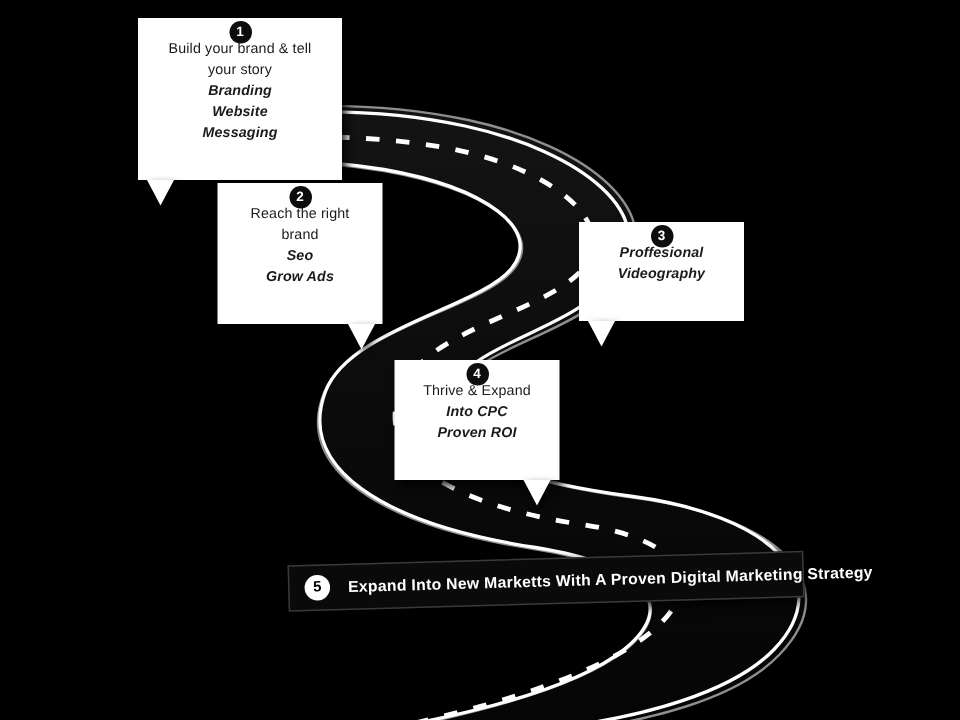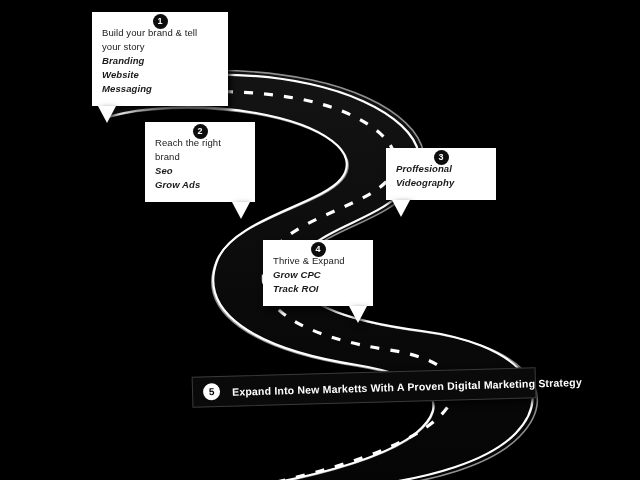--- a/index.html
+++ b/index.html
@@ -5,21 +5,21 @@
   html,body{margin:0;padding:0;background:#000;}
   body{width:640px;height:480px;overflow:hidden;
        font-family:"Liberation Sans","DejaVu Sans",sans-serif;}
   #stage{position:relative;width:640px;height:480px;background:#000;overflow:hidden;}
 
   #road-layer{position:absolute;left:0;top:0;width:640px;height:480px;}
 
   
   .callout{position:absolute;background:#ffffff;color:#111;
            box-shadow:3px 4px 6px rgba(0,0,0,.85);}
-  .callout .body{padding:14px 10px 10px;}
+  .callout .body{padding:14px 10px 24px;text-align:center;}
   .cline{font-size:9.5px;line-height:14px;color:#1a1a1a;letter-spacing:.1px;}
   .cline.bold{font-weight:bold;font-style:italic;}
   .badge{position:absolute;width:15px;height:15px;border-radius:50%;
          background:#0d0d0d;color:#fff;font-size:9px;font-weight:bold;
          line-height:15px;text-align:center;left:50%;margin-left:-7.5px;top:2px;}
   .tail{position:absolute;width:0;height:0;border-left:9px solid transparent;
         border-right:9px solid transparent;border-top:17px solid #ffffff;
         filter:drop-shadow(2px 3px 3px rgba(0,0,0,.8));}
 
   #box1{left:92px;top:12px;width:136px;}
@@ -144,22 +144,22 @@
     <div class="body">
       <div class="cline bold">Proffesional Videography</div>
     </div>
     <div class="tail"></div>
   </div>
 
   <div class="callout" id="box4">
     <div class="badge">4</div>
     <div class="body">
       <div class="cline">Thrive &amp; Expand</div>
-      <div class="cline bold">Grow CPC</div>
-      <div class="cline bold">Track ROI</div>
+      <div class="cline bold">Into CPC</div>
+      <div class="cline bold">Proven ROI</div>
     </div>
     <div class="tail"></div>
   </div>
 
   <div id="banner5">
     <div class="badge5">5</div>
     <div class="btext">Expand Into New Marketts With A Proven Digital Marketing Strategy</div>
   </div>
 
 </div>

